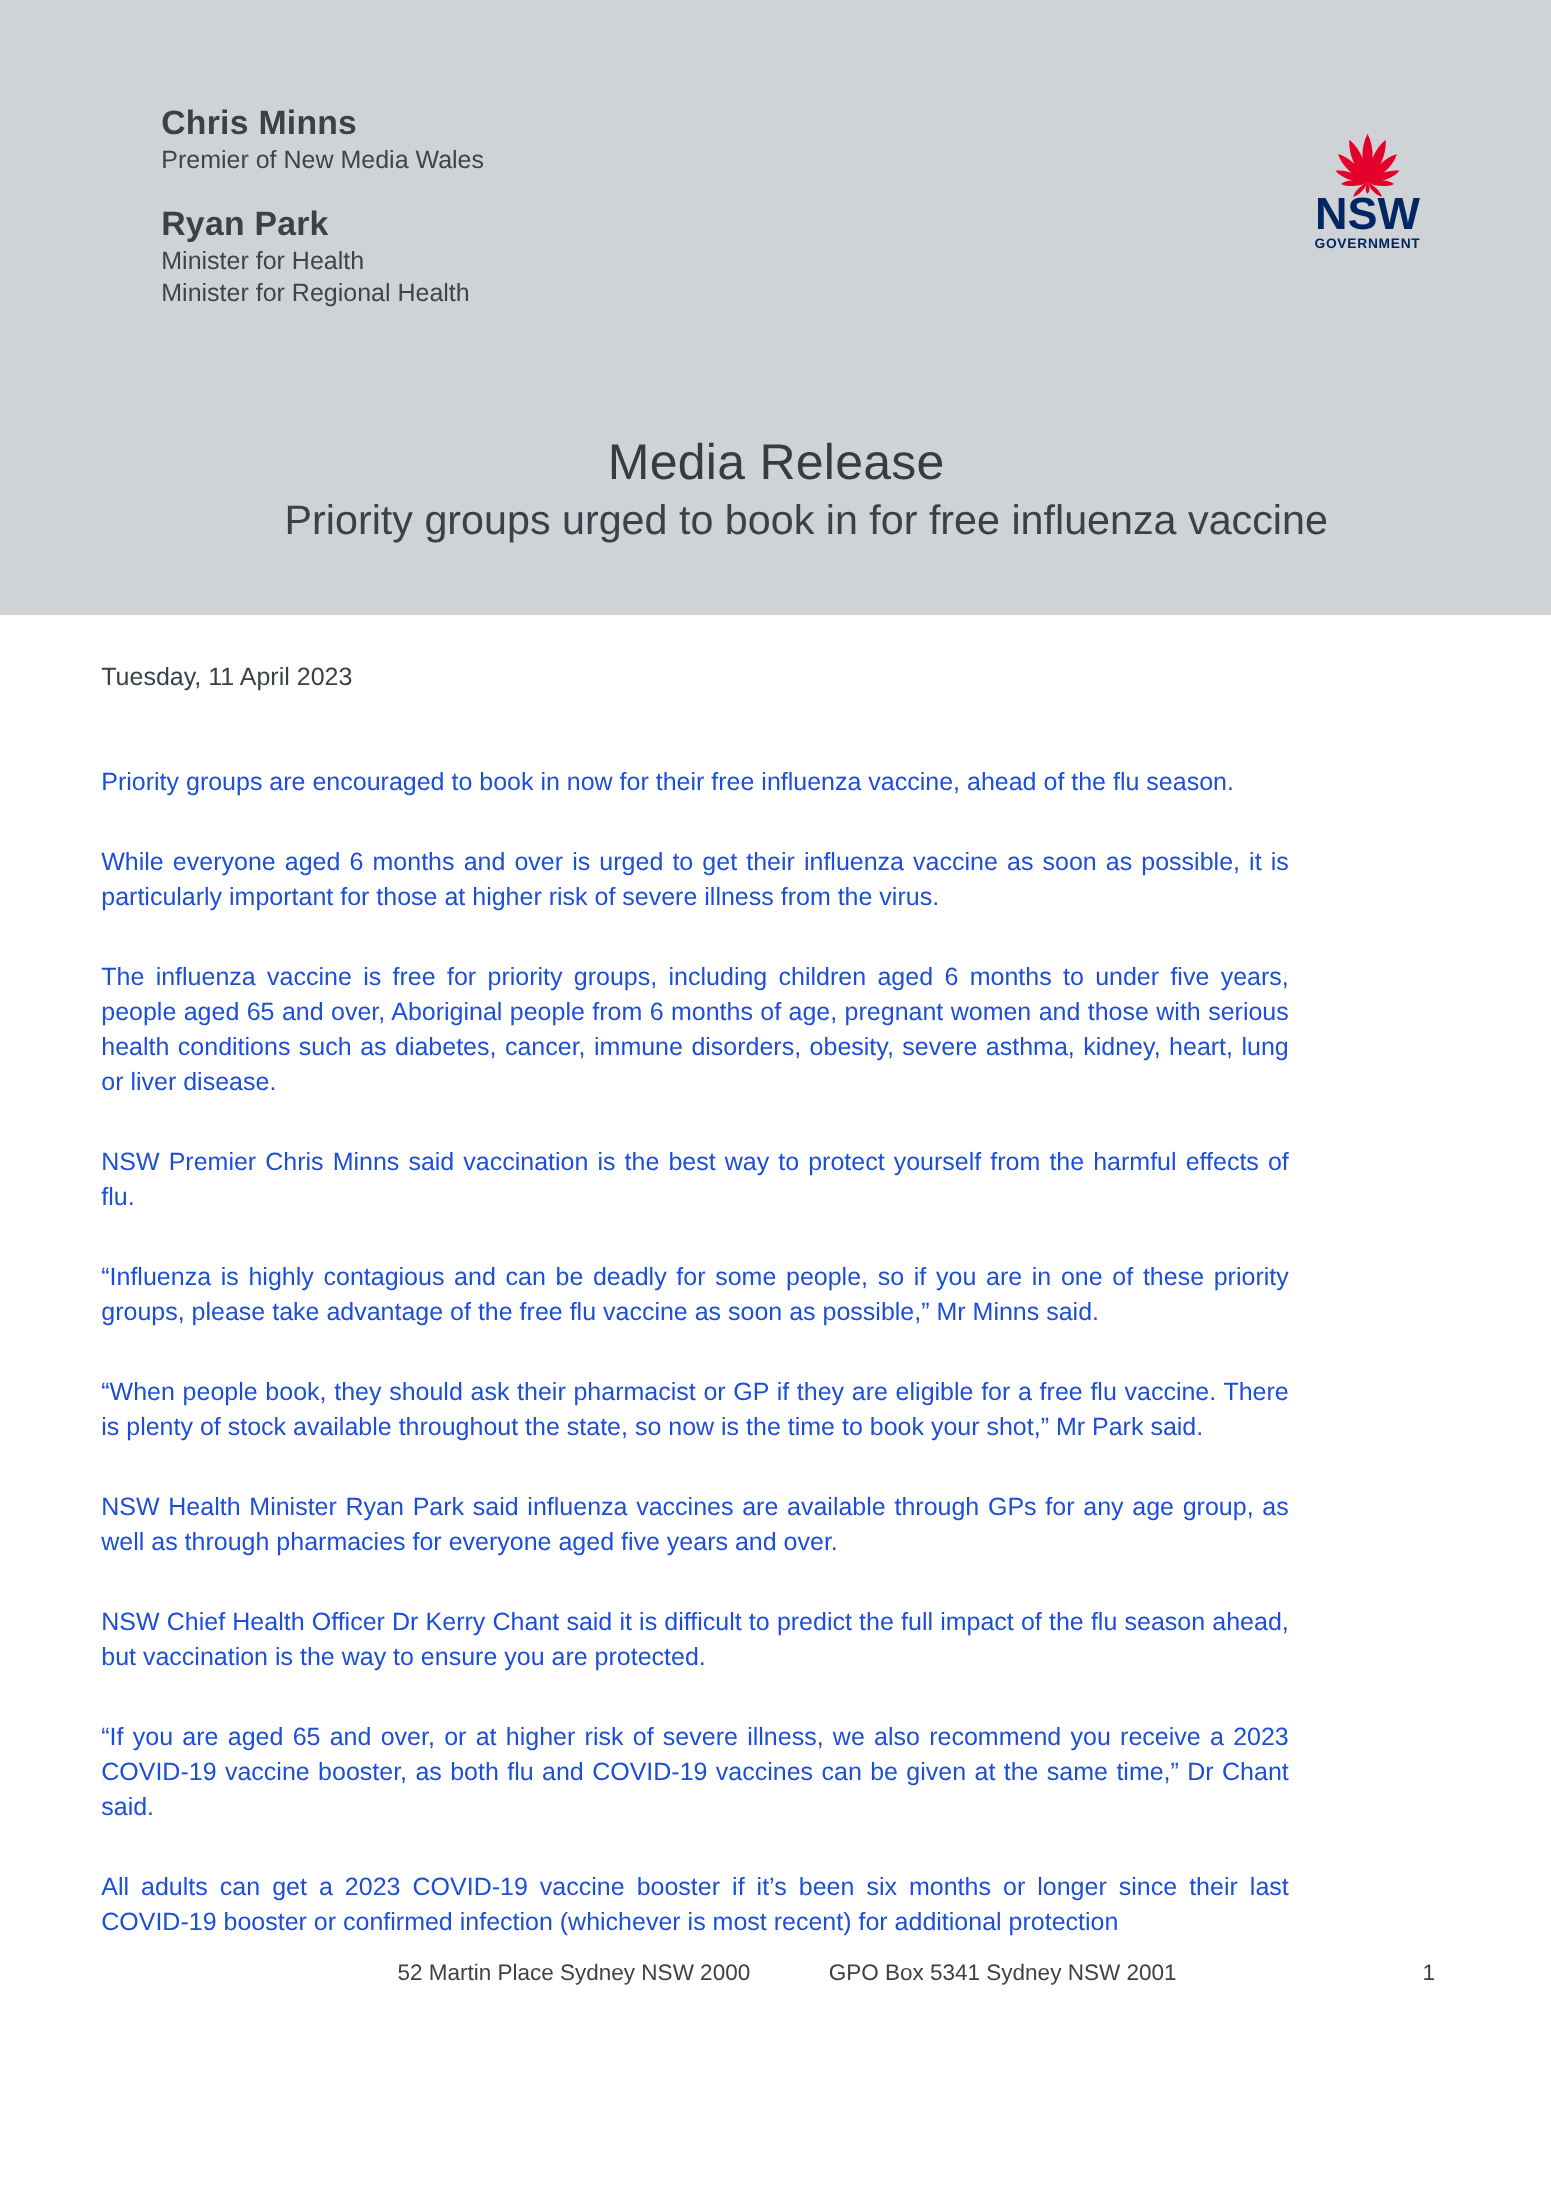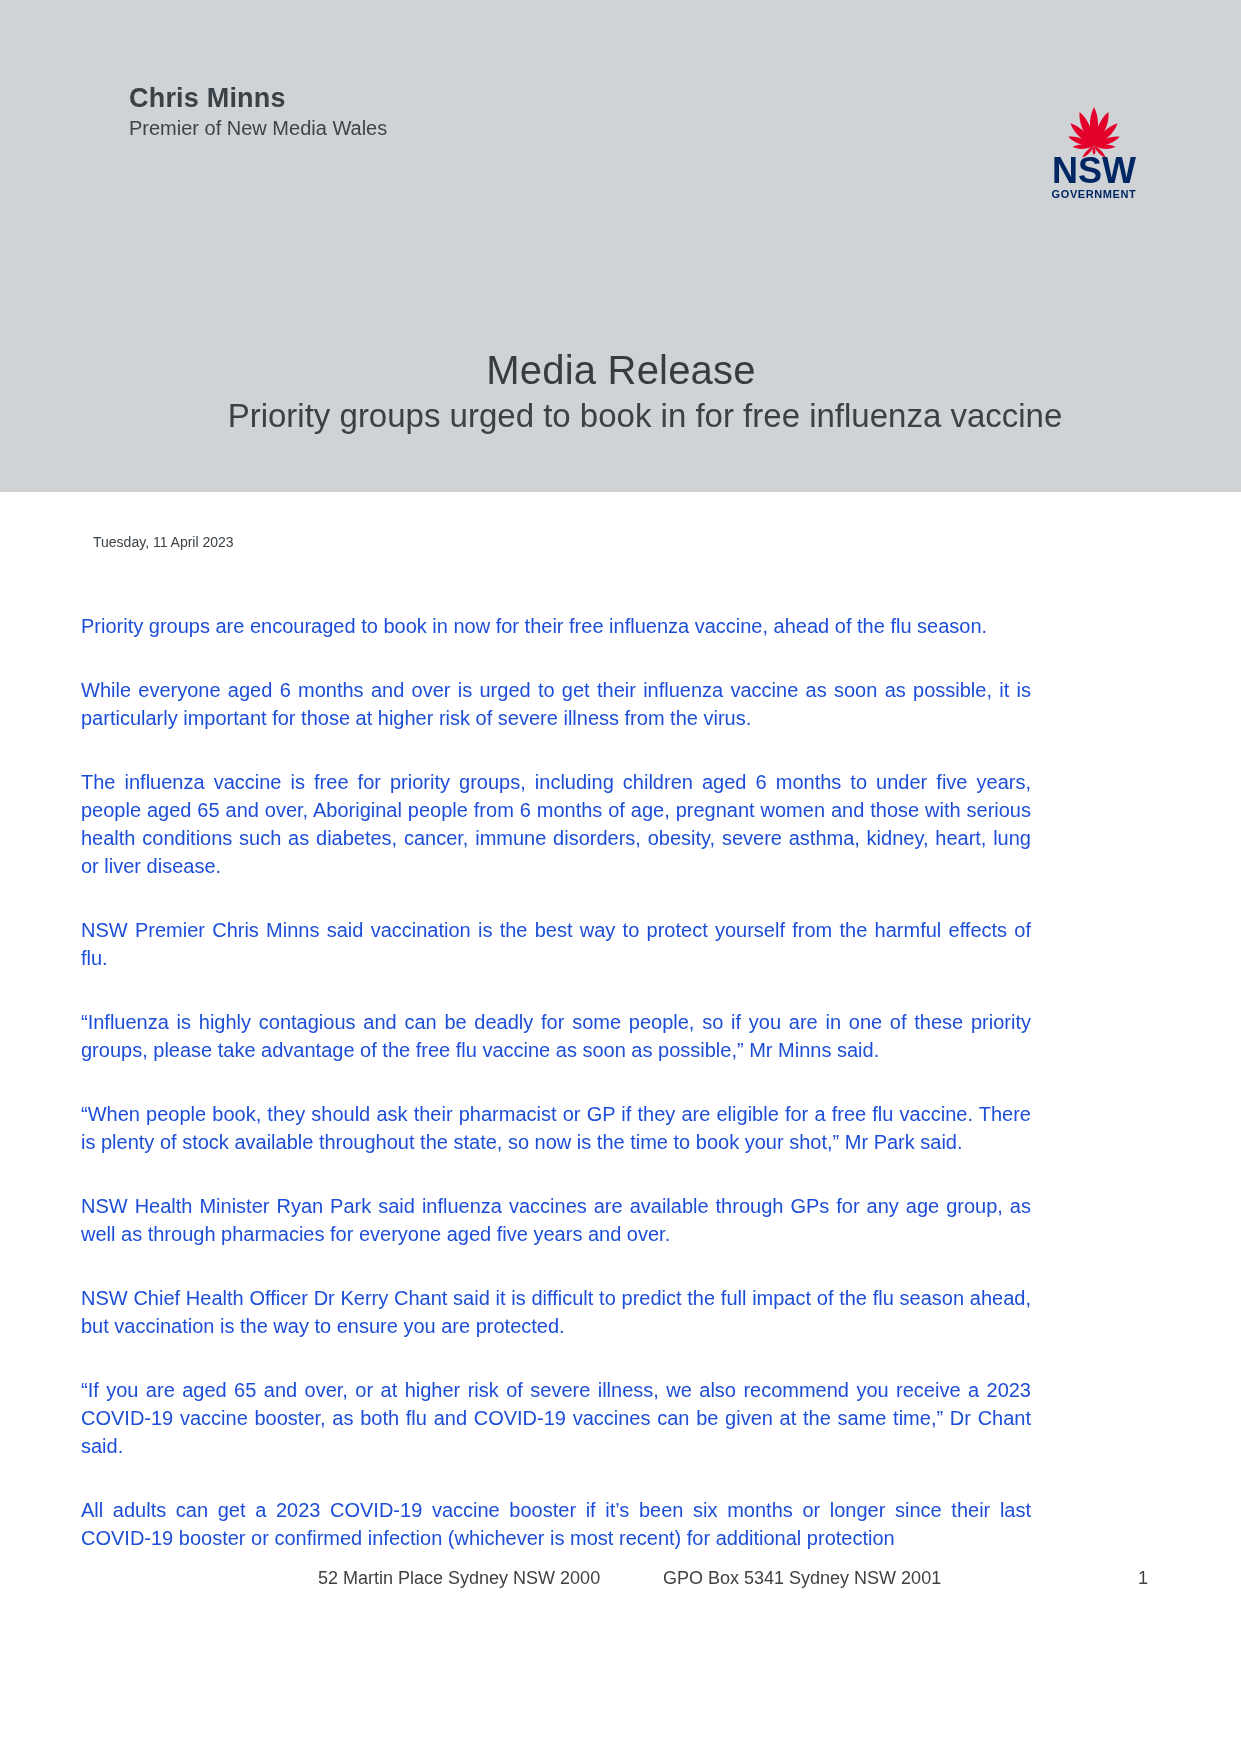--- a/index.html
+++ b/index.html
@@ -77,25 +77,24 @@
   }
 
   
   .doc-body {
     position:absolute;
     top:529px; left:81px;
     width:950px;
     color:#3e4245;
   }
   .doc-date {
-    font-size:14px;
+    font-size:20px;
     line-height:27px;
     margin-bottom:56px;
     color:#3a4147;
-    margin-left:12px;
   }
   .doc-body p {
     font-size:20px;
     line-height:28px;
     text-align:justify;
     margin-bottom:36px;
     color:#1d4ed8;
   }
 
   
@@ -115,20 +114,25 @@
 <body>
 
 <div class="page">
 
   <div class="masthead">
 
     <div class="officials">
       <div class="official">
         <div class="official-name">Chris Minns</div>
         <div class="official-title">Premier of New Media Wales</div>
+      </div>
+      <div class="official">
+        <div class="official-name">Ryan Park</div>
+        <div class="official-title">Minister for Health</div>
+        <div class="official-title">Minister for Regional Health</div>
       </div>
     </div>
 
     <div class="logo">
       <svg viewBox="0 0 100 122" xmlns="http://www.w3.org/2000/svg">
         <g fill="#e4002b" transform="translate(50,60)">
 
           <path d="M0 0 C5 -11 6 -28 0 -39 C-6 -28 -5 -11 0 0 Z" transform="rotate(0)"></path>
           <path d="M0 0 C5 -11 6 -28 0 -39 C-6 -28 -5 -11 0 0 Z" transform="rotate(-23) scale(0.95)"></path>
           <path d="M0 0 C5 -11 6 -28 0 -39 C-6 -28 -5 -11 0 0 Z" transform="rotate(23) scale(0.95)"></path>

